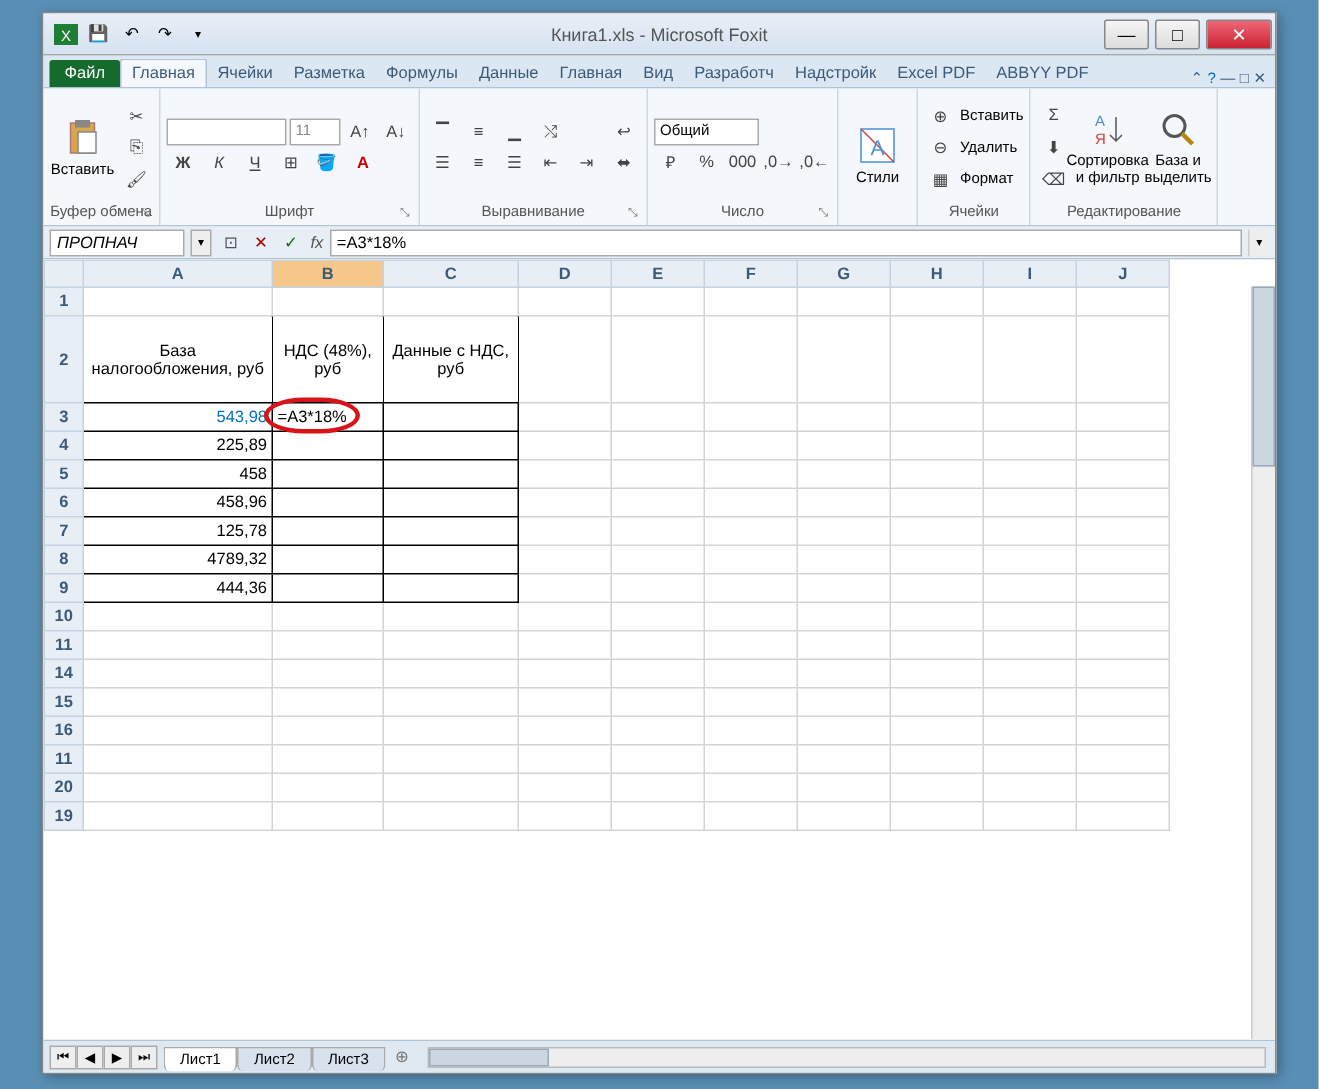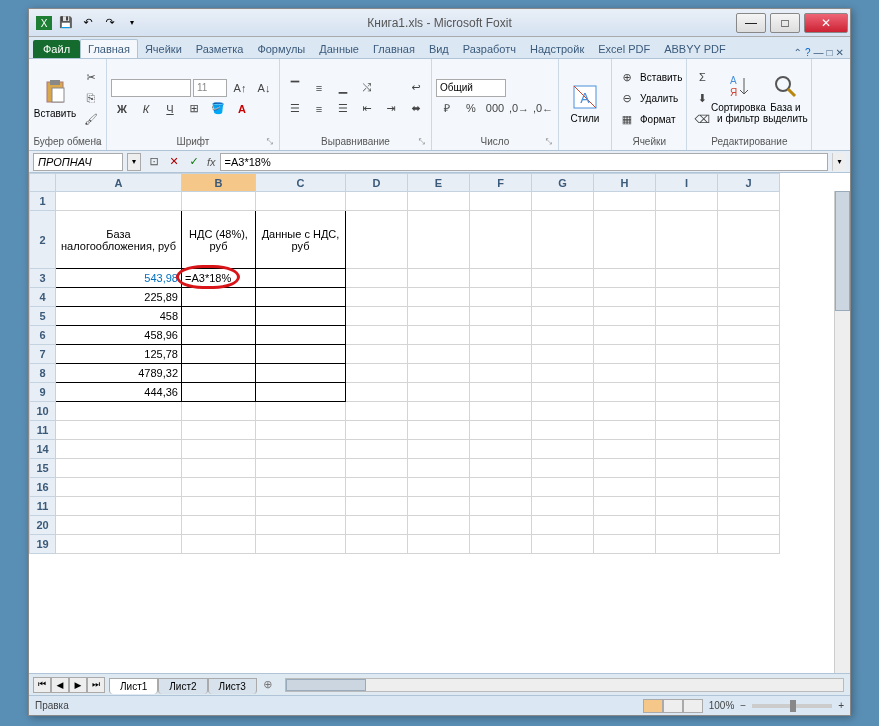--- a/index.html
+++ b/index.html
@@ -542,29 +542,13 @@
     </div>
     <div class="sheet-tab active">Лист1</div>
     <div class="sheet-tab">Лист2</div>
     <div class="sheet-tab">Лист3</div>
     <div class="sheet-add">⊕</div>
     <div class="hscroll">
         <div class="thumb"></div>
       </div>
   </div>
 
-  <div class="statusbar">
-    <span>Правка</span>
-    <div class="status-right">
-      <div class="view-btns">
-        <div class="active"></div>
-        <div></div>
-        <div></div>
-      </div>
-      <span>100%</span>
-      <span>−</span>
-      <div class="zoom-slider">
-          <div class="th"></div>
-        </div>
-      <span>+</span>
-    </div>
-  </div>
 </div>
 
 </body></html>

